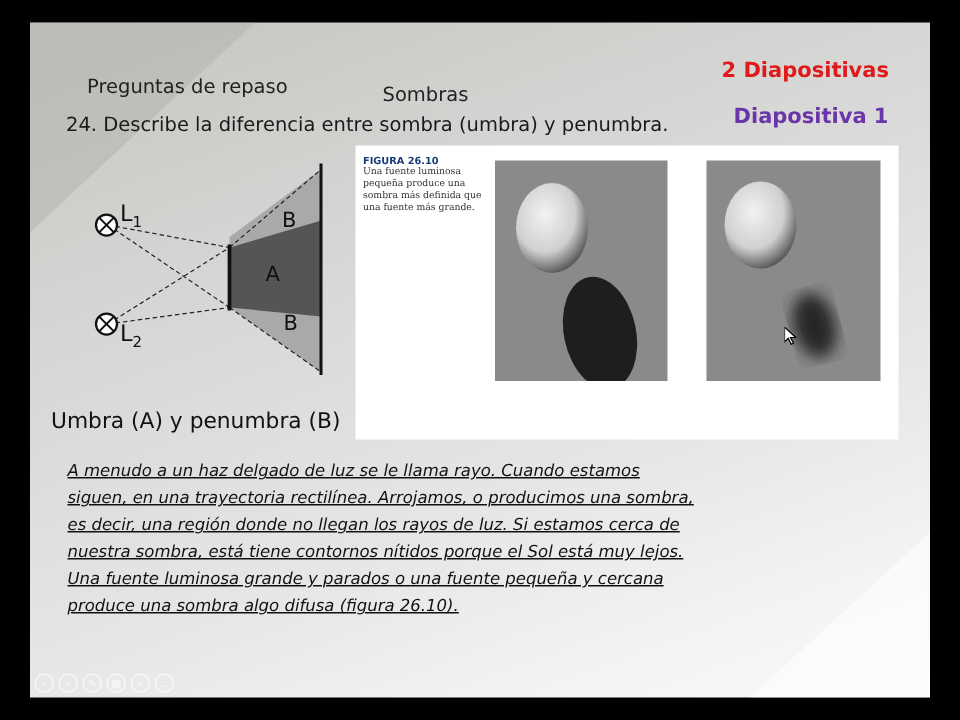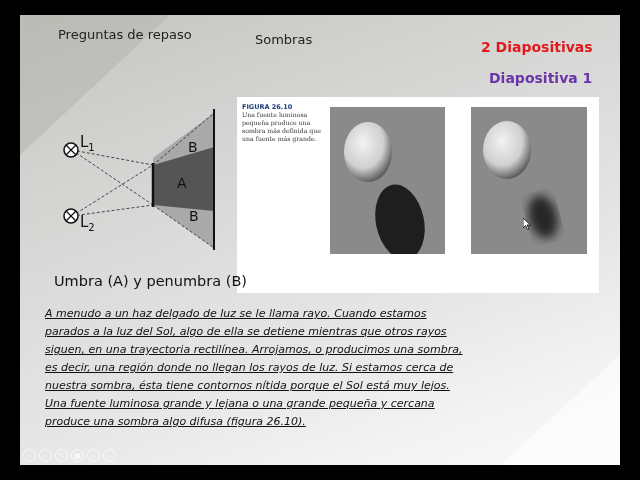--- a/index.html
+++ b/index.html
@@ -5,21 +5,21 @@
   html, body { margin:0; padding:0; }
   body { width:640px; height:480px; background:#000; position:relative; overflow:hidden; font-family:"DejaVu Sans", sans-serif; }
   .slide { position:absolute; left:20px; top:15px; width:600px; height:450px;
     background: linear-gradient(160deg, #c4c4c0 0%, #d2d2d0 25%, #dcdcdc 45%, #e6e6e6 65%, #f3f3f3 85%, #fafafa 100%);
     overflow:hidden; }
   .slide::before { content:""; position:absolute; left:0; top:0; width:0; height:0;
     border-left:150px solid rgba(180,180,175,0.55); border-bottom:140px solid transparent; }
   .slide::after { content:""; position:absolute; right:0; bottom:0; width:0; height:0;
     border-right:120px solid rgba(255,255,255,0.55); border-top:110px solid transparent; }
   .abs { position:absolute; }
-  .hdr { font-size:13px; color:#222; }
+  .hdr { font-size:13px; color:#222;margin-top:24px; }
   .red { color:#e01a1a; font-weight:bold; font-size:14px; }
   .purple { color:#6a35a8; font-weight:bold; font-size:14px; }
   .q { font-size:13px; color:#1a1a1a; }
   .caption { font-size:14.5px; color:#111; }
   .para { font-size:11px; line-height:18px; color:#111; font-style:italic; text-decoration:underline; width:560px; }
   .para div { white-space:nowrap; }
   .figpanel { background:#fff; }
   .figtext { font-family:"DejaVu Serif", serif; font-size:6.2px; line-height:8px; color:#333; }
   .figtitle { font-family:"DejaVu Sans", sans-serif; font-size:6.5px; color:#1a3d7a; font-weight:bold; }
   .photo { background:#8a8a8a; }
@@ -29,20 +29,21 @@
 </head>
 <body>
 
 <div class="slide">
 
   <div class="abs hdr" style="left:38px; top:12px;">Preguntas de repaso</div>
   <div class="abs hdr" style="left:235px; top:17px;">Sombras</div>
   <div class="abs red" style="left:461px; top:24px;">2 Diapositivas</div>
   <div class="abs purple" style="left:469px; top:55px;">Diapositiva 1</div>
 
+  <div class="abs q" style="left:24px; top:61px;">24. Describe la diferencia entre sombra (umbra) y penumbra.</div>
 
   <div class="abs" style="left:40px; top:90px; width:165px; height:150px;">
     <svg width="165" height="150" viewBox="0 0 165 150">
 
       <polygon points="93,53 154,8 154,42 93,60" fill="#a9a9a9"></polygon>
       <polygon points="93,93 154,106 154,143 93,100" fill="#a9a9a9"></polygon>
 
       <polygon points="93,60 154,42 154,106 93,100" fill="#555"></polygon>
 
       <g stroke="#222" stroke-width="0.8" stroke-dasharray="3,2" fill="none">
@@ -114,29 +115,28 @@
       </svg>
     </div>
   </div>
 
   <div class="abs" style="left:503px; top:200px;">
     <svg width="8" height="12" viewBox="0 0 8 12">
         <polygon points="0,0 0,10 2.5,7.5 4.5,11.5 6,10.8 4,7 7.5,7" fill="#fff" stroke="#000" stroke-width="0.8"></polygon>
       </svg>
   </div>
 
-  <div class="abs caption" style="left:14px; top:258px;margin-left:20px;">Umbra (A) y penumbra (B)</div>
+  <div class="abs caption" style="left:14px; top:258px;">Umbra (A) y penumbra (B)</div>
 
   <div class="abs para" style="left:25px; top:290px;">
     <div>A menudo a un haz delgado de luz se le llama rayo. Cuando estamos</div>
-    <div>parados a la luz del Sol, algo de ella se detiene mientras que otros rayos</div>
     <div>siguen, en una trayectoria rectilínea. Arrojamos, o producimos una sombra,</div>
     <div>es decir, una región donde no llegan los rayos de luz. Si estamos cerca de</div>
-    <div>nuestra sombra, ésta tiene contornos nítida porque el Sol está muy lejos.</div>
-    <div>Una fuente luminosa grande y lejana o una grande pequeña y cercana</div>
+    <div>nuestra sombra, está tiene contornos nítidos porque el Sol está muy lejos.</div>
+    <div>Una fuente luminosa grande y parados o una fuente pequeña y cercana</div>
     <div>produce una sombra algo difusa (figura 26.10).</div>
   </div>
 
   <div class="abs toolbar" style="left:3px; top:434px;">
     <div class="tbtn">
         <span>‹</span>
       </div>
     <div class="tbtn">
         <span>›</span>
       </div>

